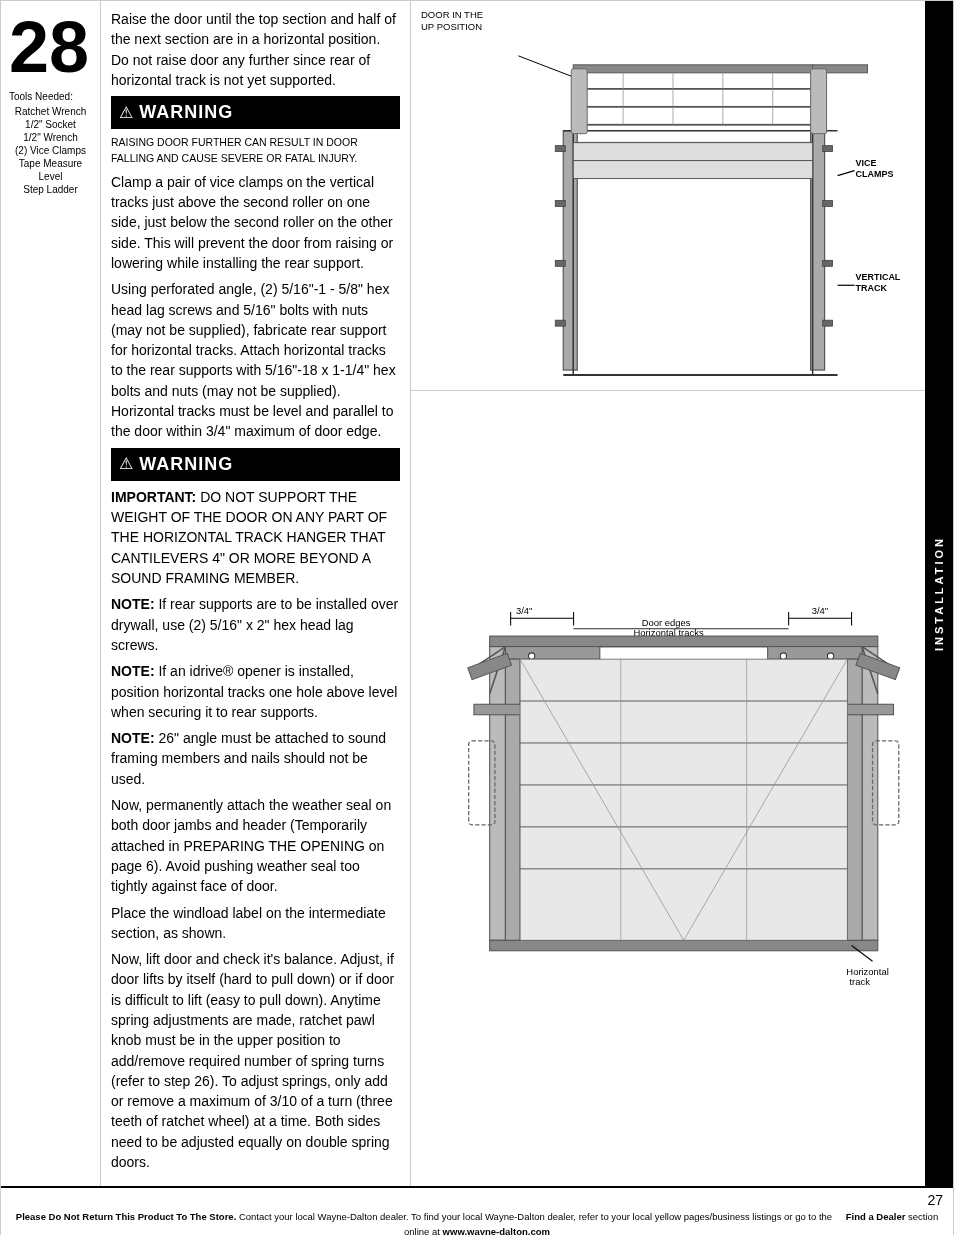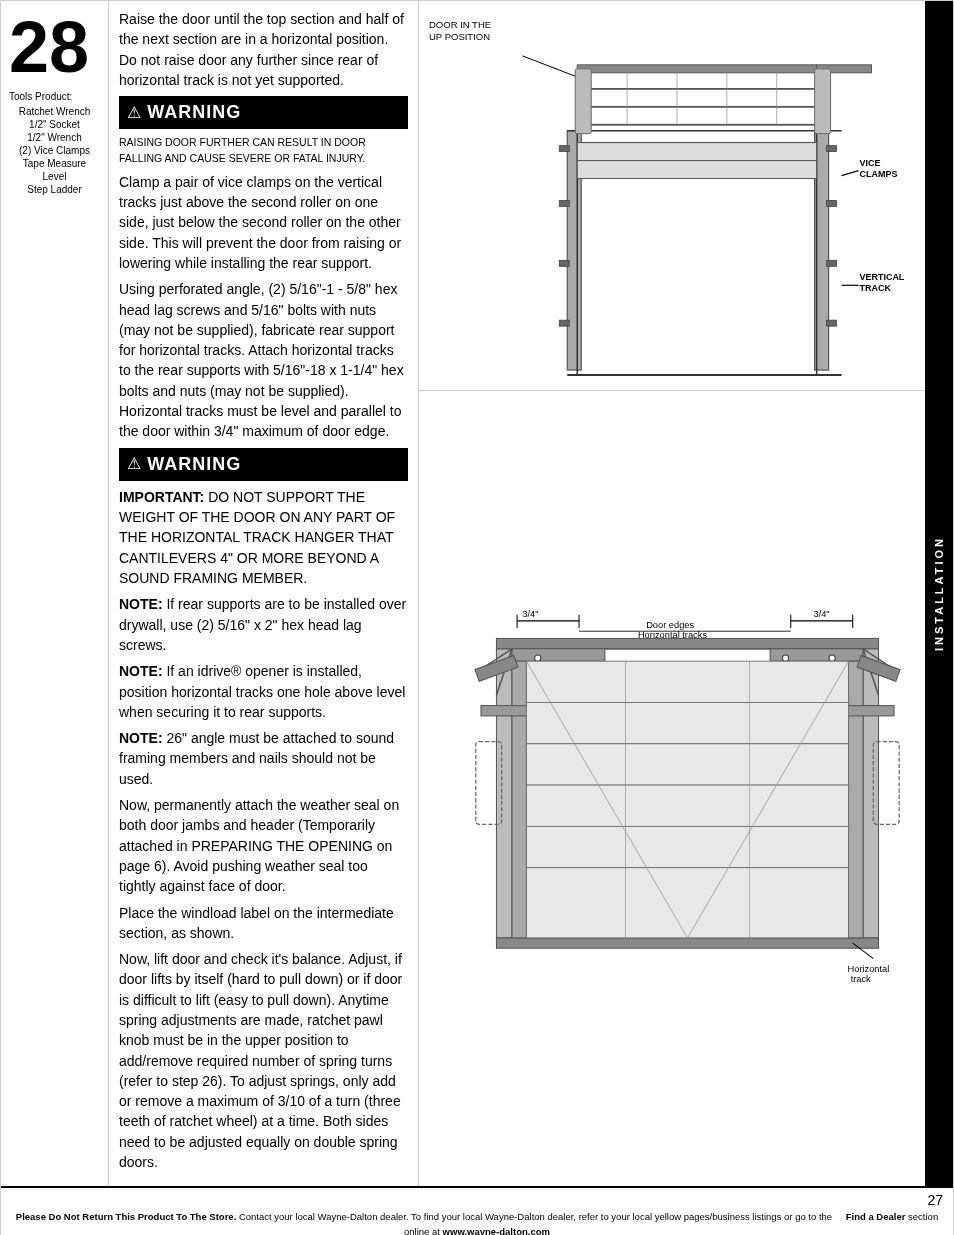--- a/index.html
+++ b/index.html
@@ -16,21 +16,21 @@
       display: flex;
       flex-direction: column;
       border: 1px solid #ccc;
     }
     .main-content {
       display: flex;
       flex: 1;
     }
     
     .tools-sidebar {
-      width: 108px;
+      width: 100px;
       padding: 10px 8px;
       border-right: 1px solid #ccc;
       flex-shrink: 0;
     }
     .step-number {
       font-size: 72px;
       font-weight: bold;
       line-height: 1;
       margin-bottom: 8px;
     }
@@ -118,21 +118,21 @@
     }
     
     .top-diagram {
       height: 390px;
       border-bottom: 1px solid #ccc;
       position: relative;
       margin-right: 28px;
     }
     .door-label {
       position: absolute;
-      top: 18px;
+      top: 8px;
       left: 10px;
       font-size: 9.5px;
       font-weight: normal;
       line-height: 1.3;
     }
     
     .bottom-diagram {
       position: relative;
       margin-right: 28px;
       height: calc(100% - 390px - 1px);
@@ -153,21 +153,21 @@
     }
   </style>
 </head>
 <body>
 
 <div class="page">
   <div class="main-content">
 
     <div class="tools-sidebar">
       <div class="step-number">28</div>
-      <div class="tools-label">Tools Product:</div>
+      <div class="tools-label">Tools Needed:</div>
       <div class="tool-item">Ratchet Wrench</div>
       <div class="tool-item">1/2" Socket</div>
       <div class="tool-item">1/2" Wrench</div>
       <div class="tool-item">(2) Vice Clamps</div>
       <div class="tool-item">Tape Measure</div>
       <div class="tool-item">Level</div>
       <div class="tool-item">Step Ladder</div>
     </div>
 
     <div class="text-content">

